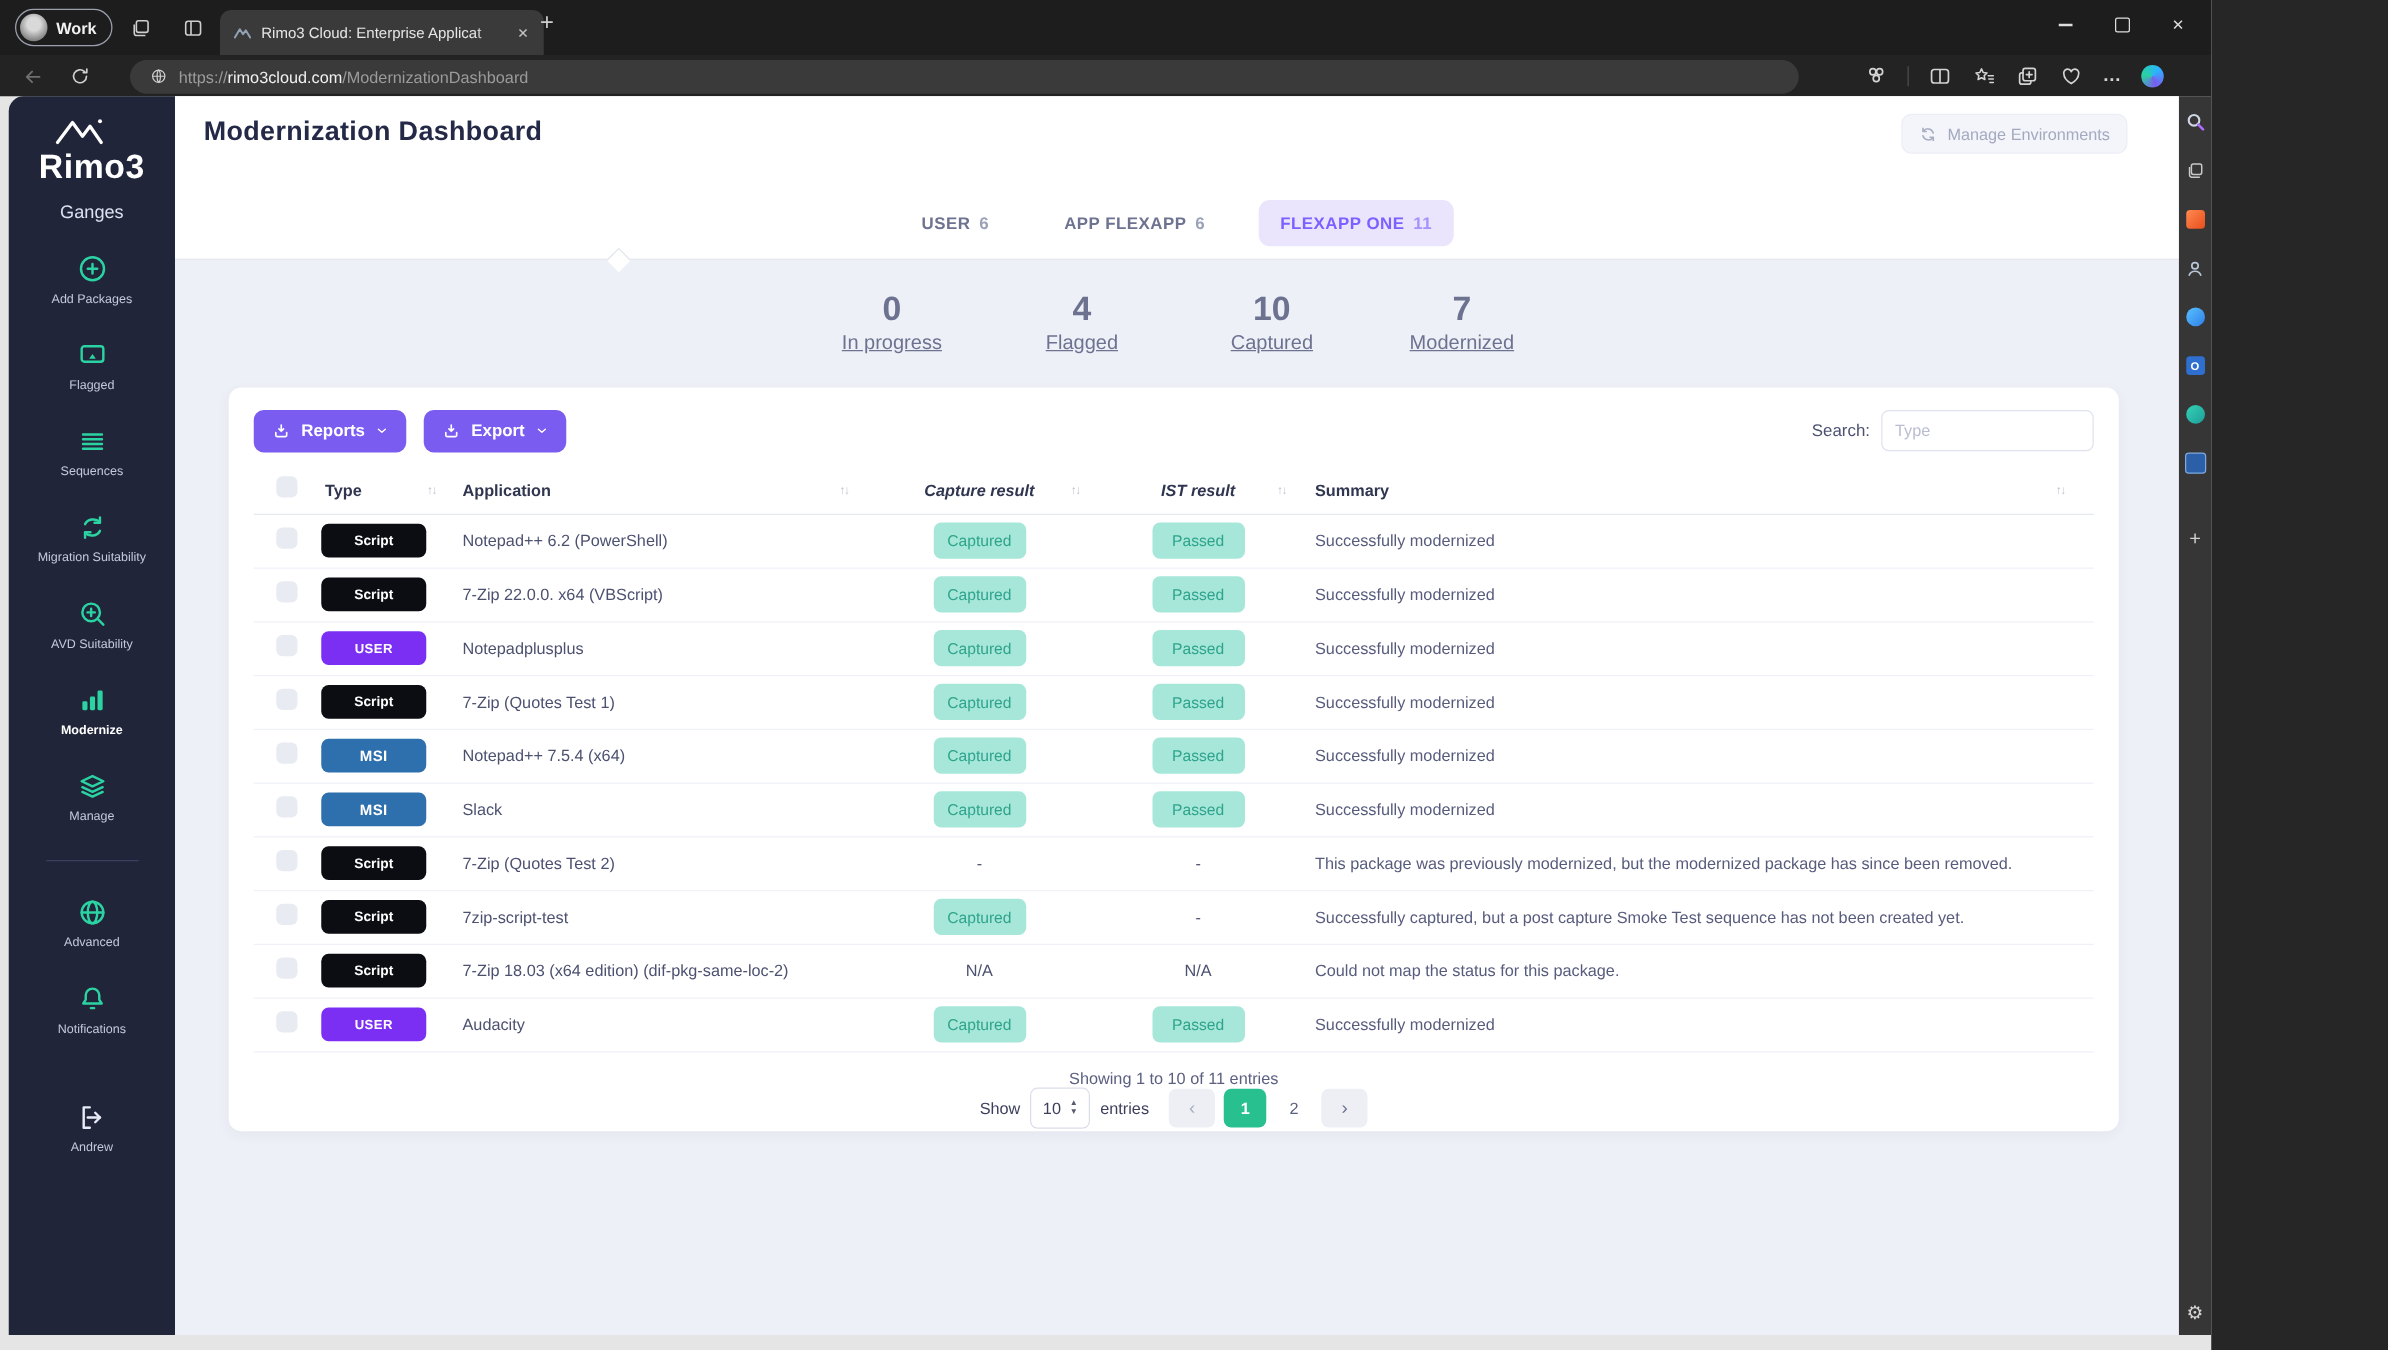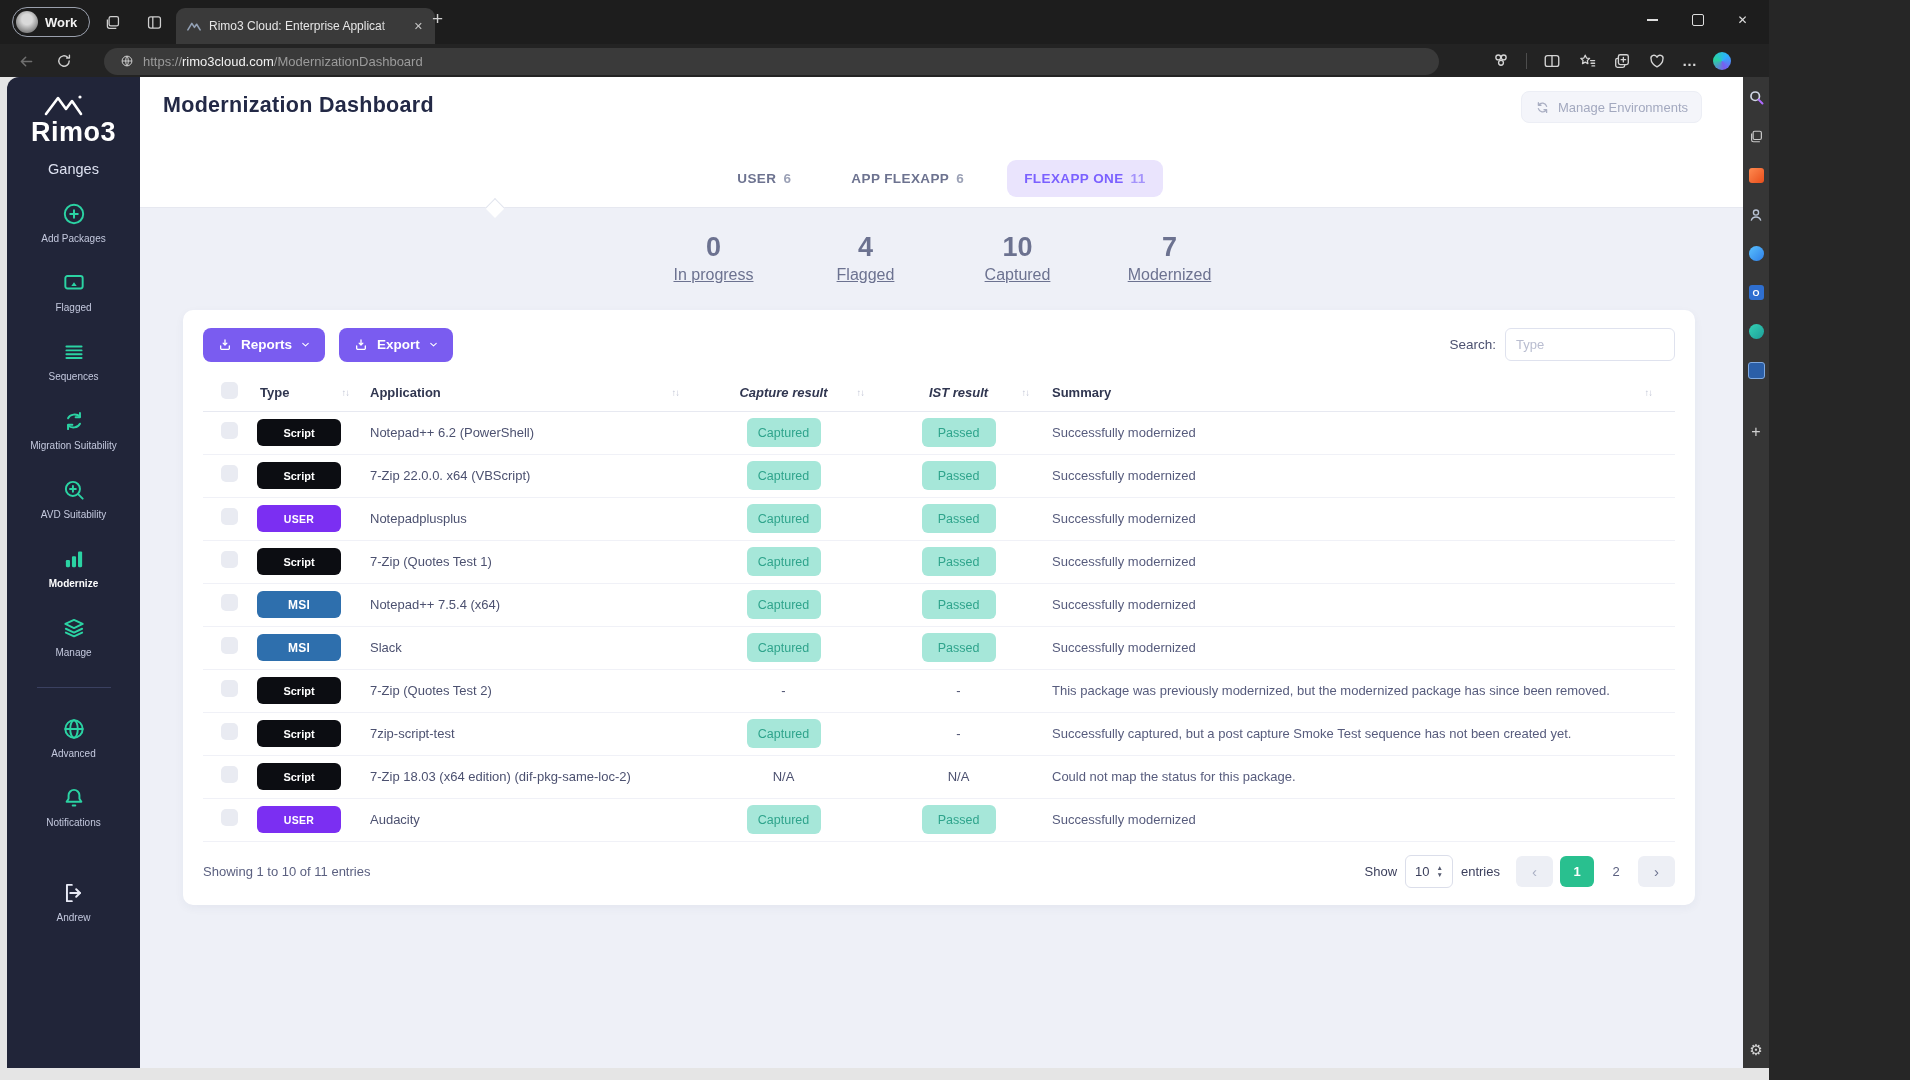--- a/index.html
+++ b/index.html
@@ -103,21 +103,21 @@
   .badge{margin-left:6px;width:84px;height:27px;border-radius:6px;display:flex;align-items:center;justify-content:center;color:#fff;font-size:11px;font-weight:700;}
   .badge-script{background:#0c0d12;}
   .badge-user{background:#7b2ff2;text-transform:uppercase;font-size:10.5px;letter-spacing:.3px;}
   .badge-msi{background:#2e6fad;text-transform:uppercase;font-size:12px;letter-spacing:.3px;}
   .cell-app{font-size:13px;color:#4c5170;padding-left:9px;white-space:nowrap;overflow:hidden;}
   .cell-status{display:flex;justify-content:center;}
   .status-badge{min-width:74px;height:29px;border-radius:6px;background:#a6e7d9;color:#2fa48c;font-size:12.5px;display:flex;align-items:center;justify-content:center;padding:0 10px;box-sizing:border-box;}
   .status-plain{color:#4c5170;font-size:13px;}
   .cell-summary{font-size:13px;color:#575c7d;padding-left:11px;white-space:nowrap;overflow:hidden;}
 
-  .card-footer{display:flex;align-items:center;justify-content:space-between;margin:13px 20px 0;}
+  .card-footer{display:flex;align-items:center;justify-content:space-between;margin:13px 20px 0;flex-direction:column;}
   .showing{font-size:13px;color:#5b6080;}
   .footer-right{display:flex;align-items:center;gap:8px;font-size:13px;color:#3b3f5c;}
   .pagesize{display:flex;align-items:center;gap:7px;border:1px solid #dbdeea;border-radius:6px;height:31px;padding:0 9px;cursor:pointer;}
   .updown{display:flex;flex-direction:column;font-size:6.5px;color:#555a70;line-height:1.15;}
   .pager{display:flex;align-items:center;gap:7px;margin-left:8px;}
   .pg{height:31px;min-width:30px;border-radius:6px;display:flex;align-items:center;justify-content:center;font-size:13px;cursor:pointer;}
   .pg-btn{background:#edeff5;width:37px;color:#aab0c4;font-size:15px;}
   .pg-btn.next{color:#6d7390;}
   .pg-active{background:#29c08f;color:#fff;font-weight:600;width:34px;}
   .pg-plain{color:#5b6080;width:24px;}

